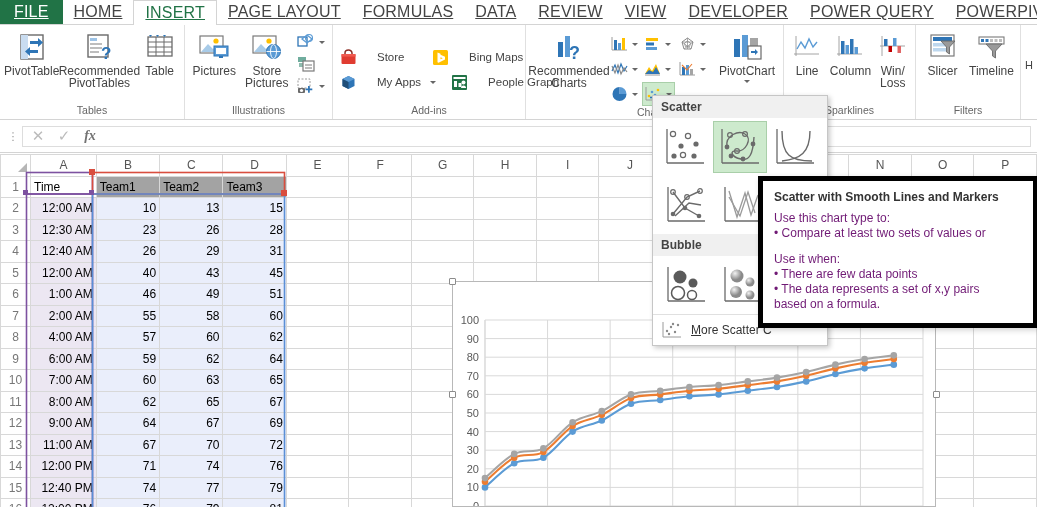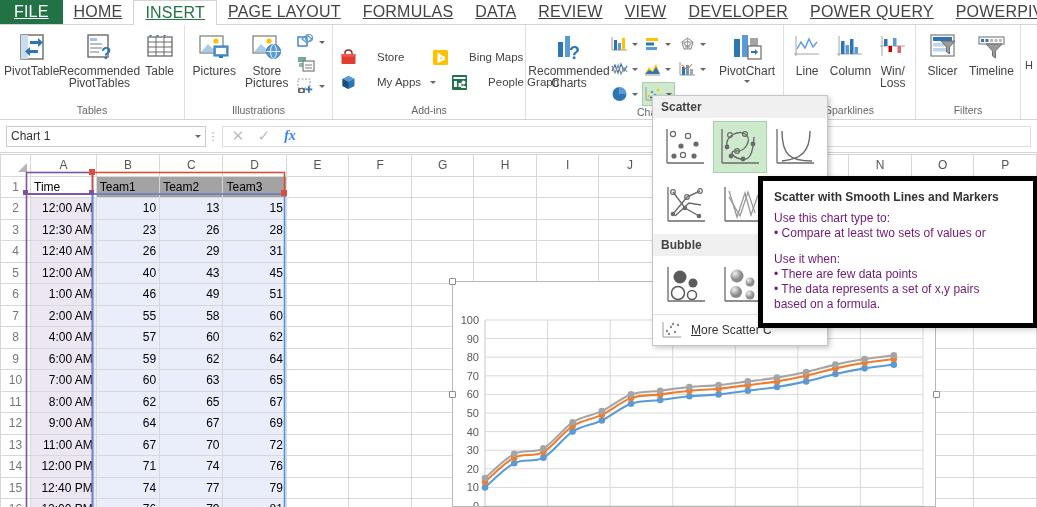--- a/index.html
+++ b/index.html
@@ -69,21 +69,21 @@
     padding: 0 4px; font-size: 12px; color: #333; }
   #namebox .nbtext { flex: 1; }
   .dots { width: 14px; text-align: center; color: #999; font-size: 11px;
     letter-spacing: 0; line-height: 7px; padding-top: 1px; }
   .fbtns { display: flex; align-items: center; height: 21px;
     border: 1px solid #ddd; border-right: none; margin-left: 2px;
     padding: 0 2px; background: #fff; }
   .fbtn { width: 26px; text-align: center; color: #bbb; font-size: 15px;
     cursor: pointer; }
   .fbtn.fx { font-style: italic; font-family: "Liberation Serif", serif;
-    font-size: 14px; color: #3b82f6; font-weight: bold; }
+    font-size: 14px; color: #737373; font-weight: bold; }
   #fx-input { flex: 1; height: 21px; border: 1px solid #ddd;
     border-left: none; background: #fff; }
 
   
   #grid-wrap { position: absolute; top: 154px; left: 0;
     width: 1037px; height: 353px; background: #fff; overflow: hidden; }
   table.grid { border-collapse: collapse; table-layout: fixed; }
   table.grid td, table.grid th { border: 1px solid #d8d8d8;
     height: 21.5px; font-size: 12px; font-weight: normal;
     padding: 0 3px; overflow: hidden; white-space: nowrap; }
@@ -523,24 +523,20 @@
 
   <div class="rgroup" style="width:20px;border-right:none">
     <div class="rgroup-body" style="justify-content:center;padding-top:34px">
       <span style="font-size:11px;color:#444">H</span>
     </div>
     <div class="rgroup-label"></div>
   </div>
 </div>
 
 <div id="formula-bar">
-  <div id="namebox">
-    <span class="nbtext">Chart 1</span>
-    <span class="caret"></span>
-  </div>
   <div class="dots">⋮</div>
   <div class="fbtns">
     <div class="fbtn">✕</div>
     <div class="fbtn">✓</div>
     <div class="fbtn fx">fx</div>
   </div>
   <div id="fx-input"></div>
 </div>
 
 <div id="grid-wrap">

